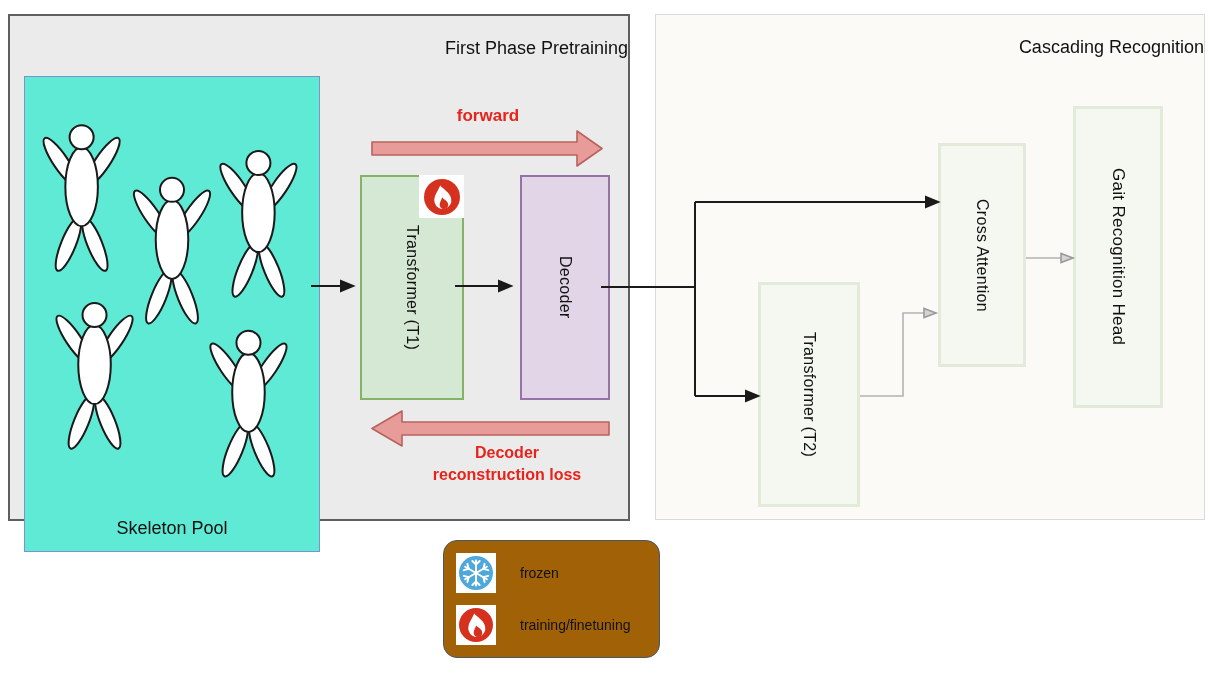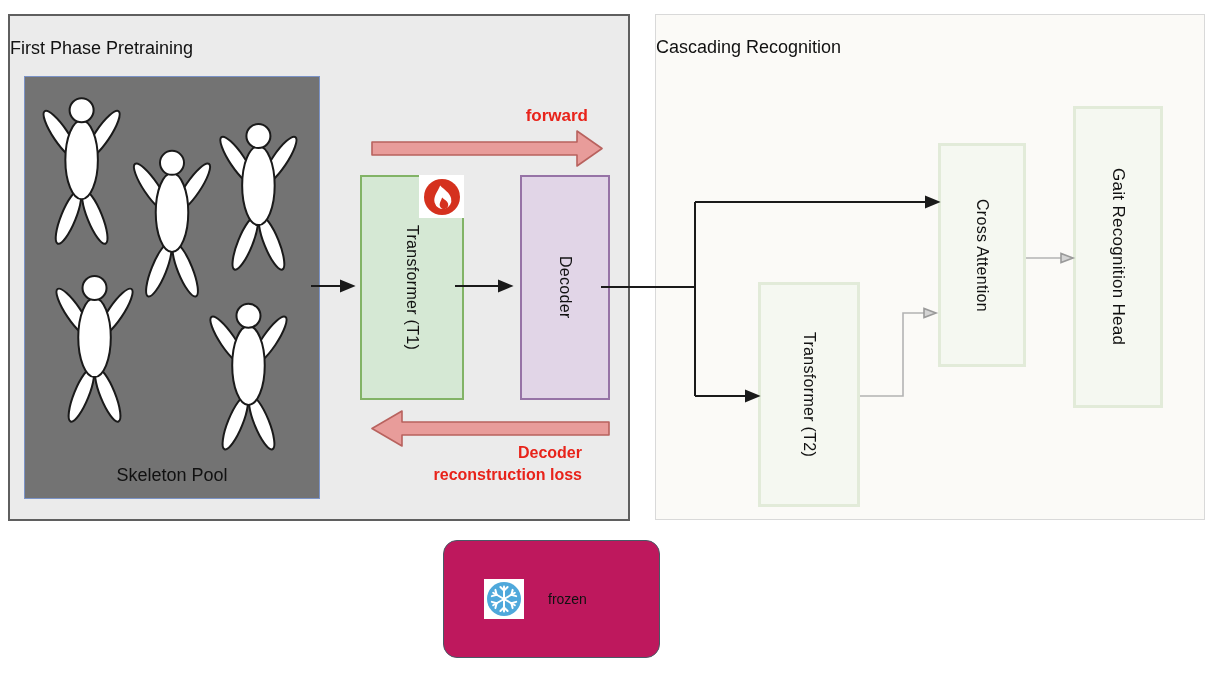--- a/index.html
+++ b/index.html
@@ -3,36 +3,36 @@
 <meta charset="utf-8">
 <style>
   html,body{margin:0;padding:0;background:#ffffff;}
   #canvas{
     position:relative;width:1214px;height:678px;background:#ffffff;
     font-family:"Liberation Sans", sans-serif;color:#000;overflow:hidden;
   }
   .panel{position:absolute;box-sizing:border-box;}
   #panel-pretrain{left:8px;top:14px;width:622px;height:507px;background:#ebebeb;border:2px solid #5f5f5f;}
   #panel-finetune{left:655px;top:14px;width:550px;height:506px;background:#fbfaf7;border:1px solid #d9d9d9;}
-  .panel-title{position:absolute;top:22px;left:0;width:100%;text-align:left;font-size:18px;color:#111;}
+  .panel-title{position:absolute;top:22px;left:0;width:100%;text-align:right;font-size:18px;color:#111;}
   .node{position:absolute;box-sizing:border-box;display:flex;align-items:center;justify-content:center;}
   .vlabel{writing-mode:vertical-rl;text-orientation:mixed;font-size:16px;color:#111;white-space:nowrap;letter-spacing:.3px;}
-  #skeleton-pool{left:14px;top:60px;width:296px;height:423px;background:#737373;border:1.5px solid #7b93c7;}
+  #skeleton-pool{left:14px;top:60px;width:296px;height:476px;background:#5eead4;border:1.5px solid #7b93c7;}
   #skeleton-pool .pool-label{position:absolute;bottom:12px;left:0;width:100%;text-align:center;font-size:18px;color:#111;}
   #box-t1{left:350px;top:159px;width:104px;height:225px;background:#d5e8d4;border:2px solid #82b366;}
   #box-decoder{left:510px;top:159px;width:90px;height:225px;background:#e1d5e7;border:2px solid #9673a6;}
   .lightbox{background:#f5f8f1;border:3px solid #e2ebd9;}
   #box-t2{left:758px;top:282px;width:102px;height:225px;}
   #box-crossatt{left:938px;top:143px;width:88px;height:224px;}
   #box-gaithead{left:1073px;top:106px;width:90px;height:302px;}
   .badge{position:absolute;top:-2px;right:-2px;width:45px;height:43px;background:#ffffff;display:flex;align-items:center;justify-content:center;}
-  .arrow-label{position:absolute;font-weight:bold;color:#e8231a;text-align:right;}
+  .arrow-label{position:absolute;font-weight:bold;color:#e8231a;text-align:center;}
   #forward-label{left:386px;top:104px;width:200px;font-size:17px;}
   #loss-label{left:430px;top:440px;width:150px;font-size:16px;line-height:22px;}
-  .legend{position:absolute;left:443px;top:540px;width:217px;height:118px;background:#be185d;border:1.5px solid #4a5866;border-radius:14px;box-sizing:border-box;padding:12px 0 12px 40px;display:flex;flex-direction:row;justify-content:space-between;}
+  .legend{position:absolute;left:443px;top:540px;width:217px;height:118px;background:#a16207;border:1.5px solid #4a5866;border-radius:14px;box-sizing:border-box;padding:12px 0 12px 12px;display:flex;flex-direction:column;justify-content:space-between;}
   .legend-row{display:flex;align-items:center;gap:24px;}
   .legend-icon{width:40px;height:40px;background:#ffffff;display:flex;align-items:center;justify-content:center;}
   .legend-text{font-size:14px;color:#111;}
   svg.overlay{position:absolute;left:0;top:0;pointer-events:none;}
 </style>
 </head>
 <body>
 
 <div id="canvas">
 
@@ -145,15 +145,27 @@
           <use href="#spoke"></use>
           <use href="#spoke" transform="rotate(60)"></use>
           <use href="#spoke" transform="rotate(120)"></use>
           <use href="#spoke" transform="rotate(180)"></use>
           <use href="#spoke" transform="rotate(240)"></use>
           <use href="#spoke" transform="rotate(300)"></use>
         </svg>
       </span>
       <span class="legend-text">frozen</span>
     </div>
+    <div class="legend-row">
+      <span class="legend-icon">
+        <svg width="36" height="36" viewBox="-18 -18 36 36" aria-hidden="true">
+          <circle cx="0" cy="0" r="17" fill="#d5311e"></circle>
+          <g transform="rotate(-14)">
+            <path fill="#ffffff" d="M 1,-11.5 C 4,-6 8.5,-2.5 8.5,3.5 A 8.5,8.5 0 0 1 -8.5,3.5 C -8.5,-2.5 -3,-6 1,-11.5 Z"></path>
+            <path fill="#d5311e" d="M 0,0.5 C 2,3.5 4.3,5.5 4.3,8 A 4.3,4.3 0 0 1 -4.3,8 C -4.3,5.5 -2,3.5 0,0.5 Z"></path>
+          </g>
+        </svg>
+      </span>
+      <span class="legend-text">training/finetuning</span>
+    </div>
   </div>
 
 </div>
 
 </body></html>

